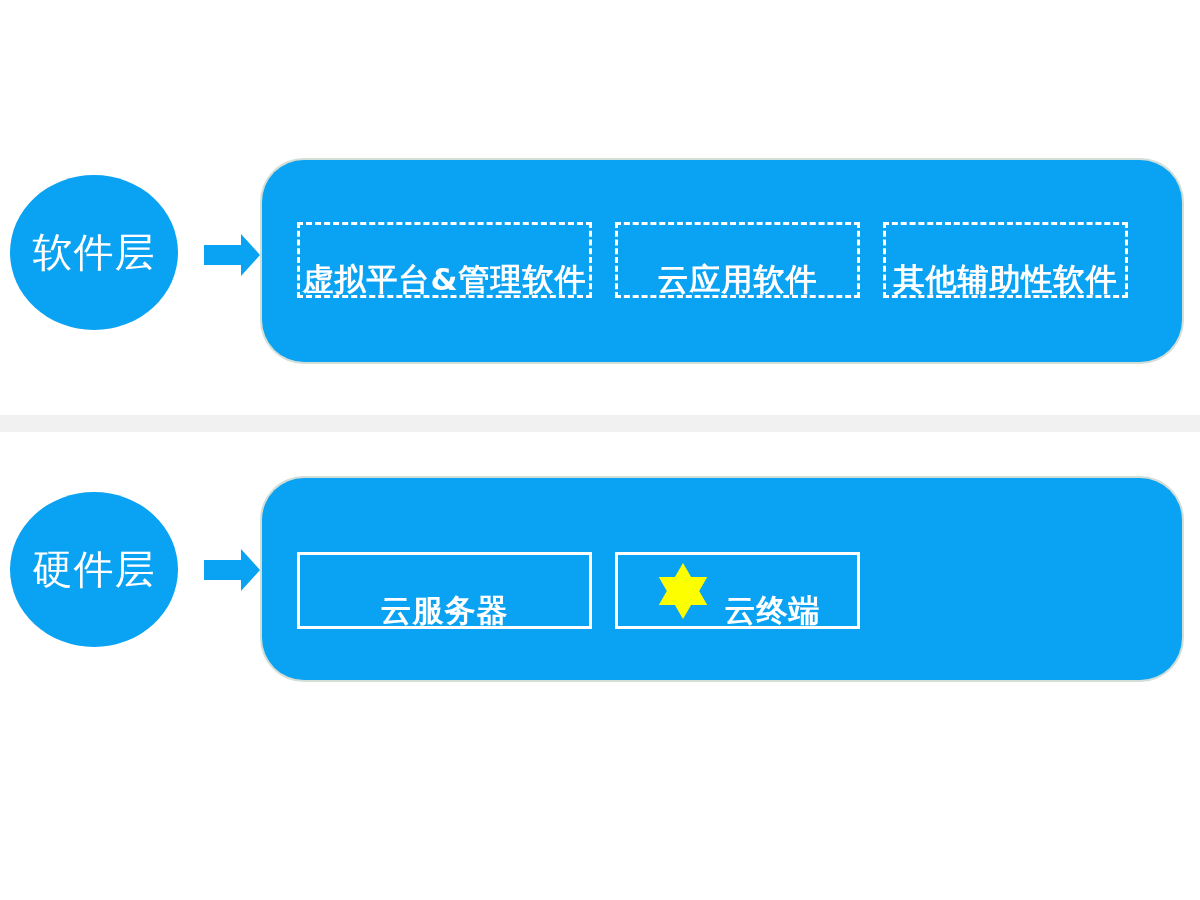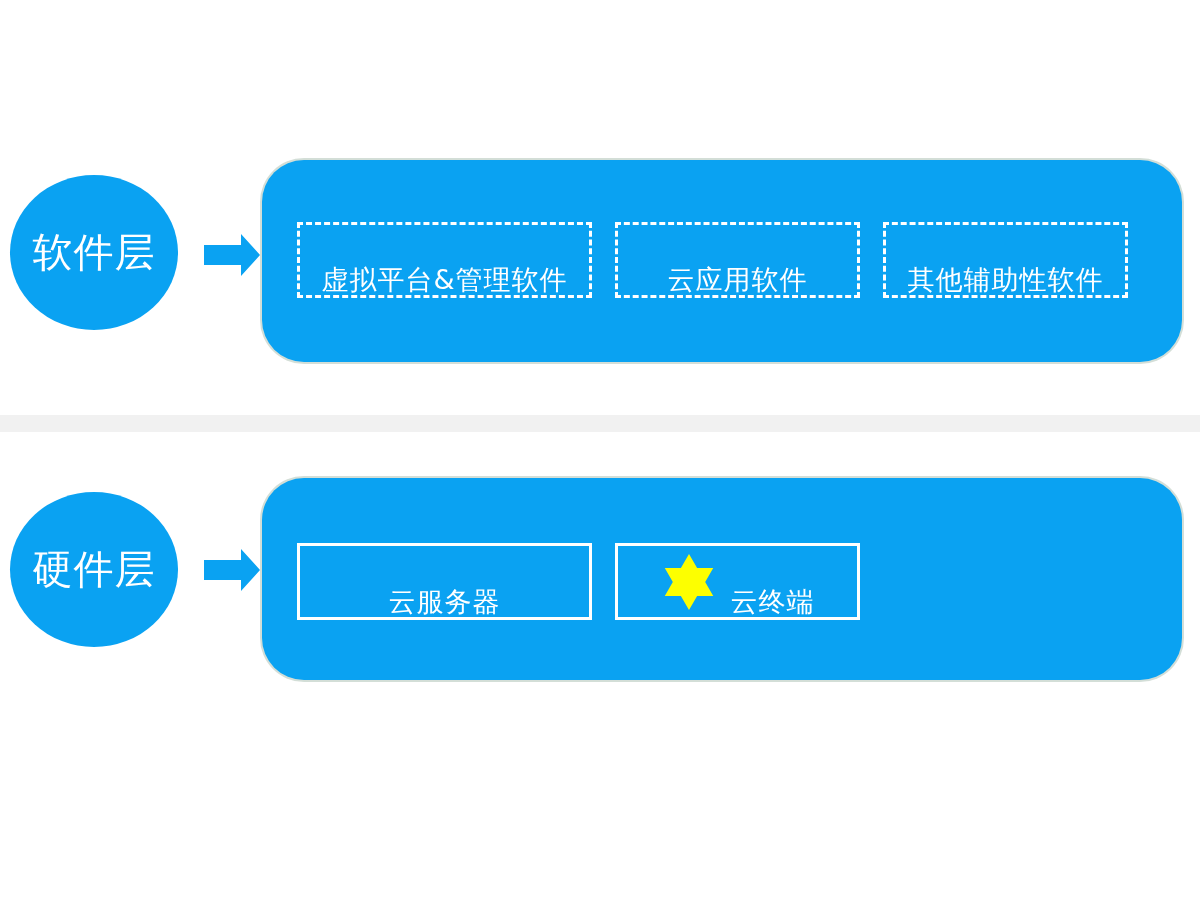--- a/index.html
+++ b/index.html
@@ -66,28 +66,28 @@
   .item {
     position: absolute;
     box-sizing: border-box;
     display: flex;
     align-items: center;
     justify-content: center;
     gap: 14px;
   }
   .item span {
     color: var(--text-white);
-    font-size: 27px;
-    font-weight: normal;
+    font-size: 31px;
+    font-weight: bold;
     letter-spacing: 1px;
     white-space: nowrap;
     margin-top: 40px;
   }
   .panel.software .item { top: 62px; height: 76px; border: 3px dashed #ffffff; }
-  .panel.hardware .item { top: 65px; height: 77px; border: 3px solid  #ffffff; }
+  .panel.hardware .item { top: 74px; height: 77px; border: 3px solid  #ffffff; }
   .item.pos-0 { left: 35px;  width: 295px; }
   .item.pos-1 { left: 353px; width: 245px; }
   .item.pos-2 { left: 621px; width: 245px; }
 
   .star-icon {
     width: 56px;
     height: 62px;
     color: var(--star-yellow);
     flex: 0 0 auto;
   }

